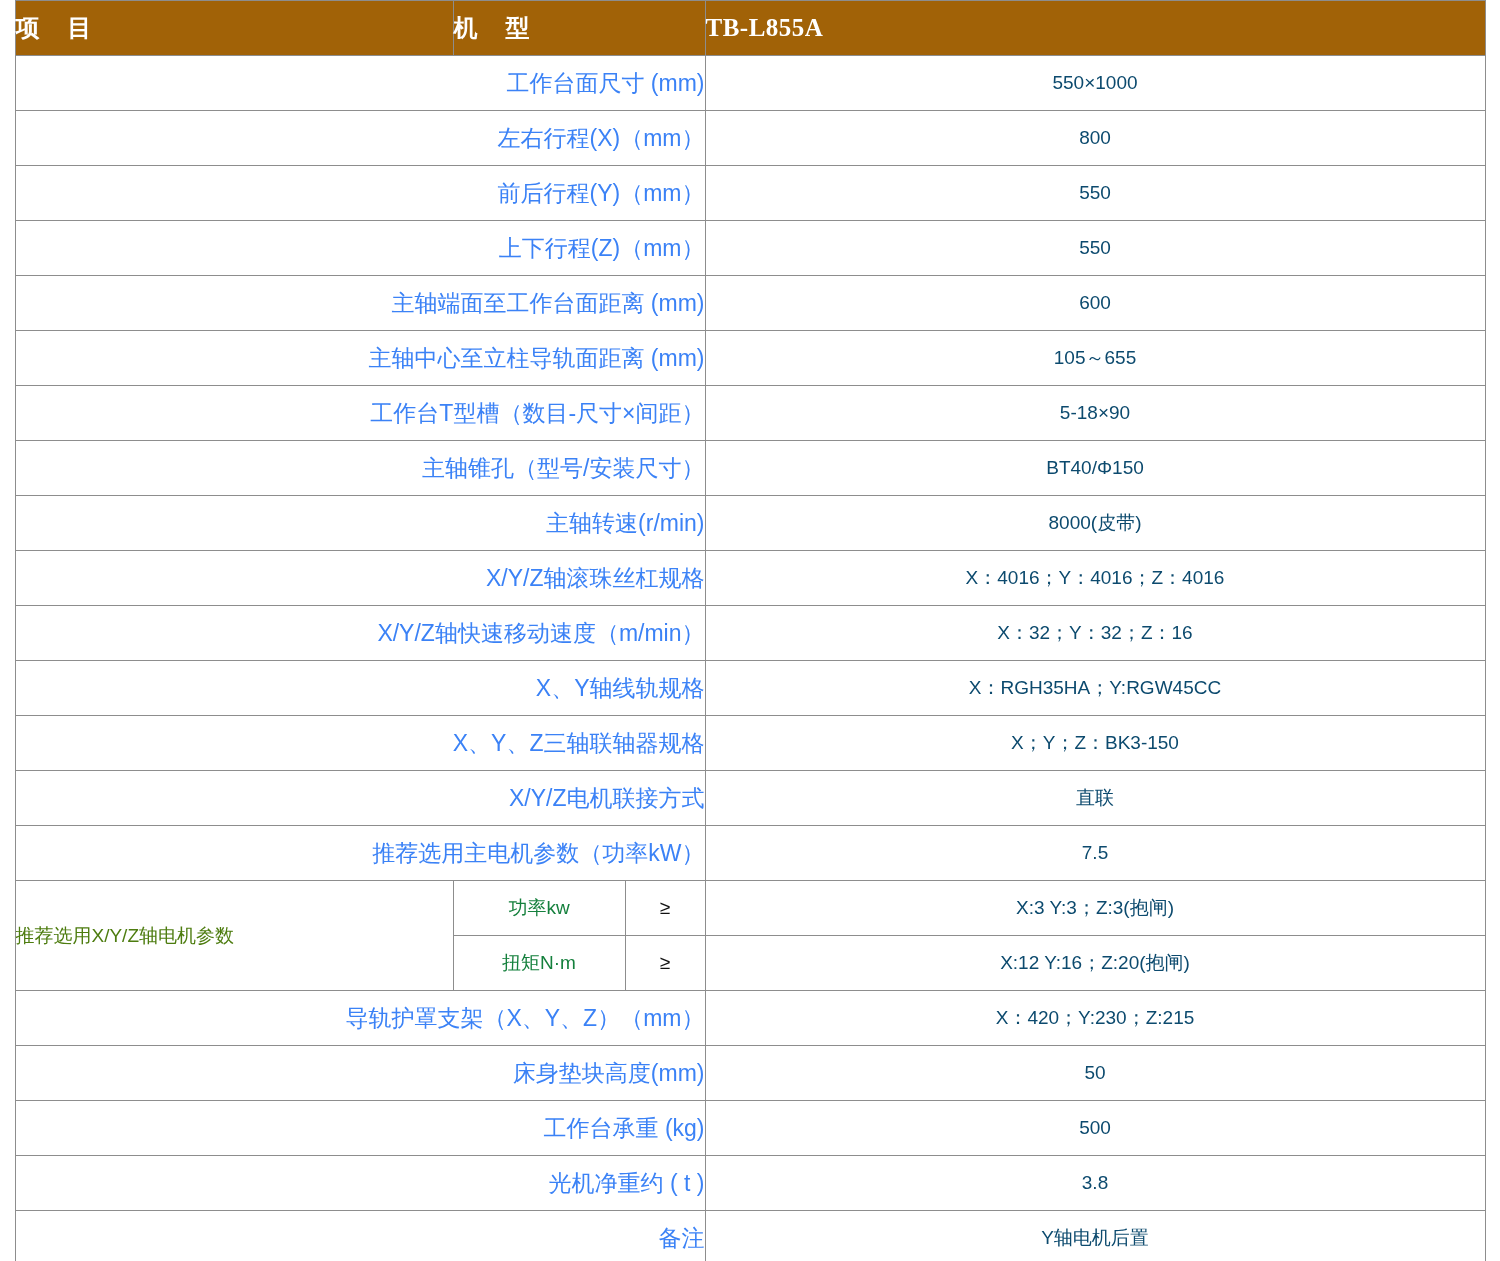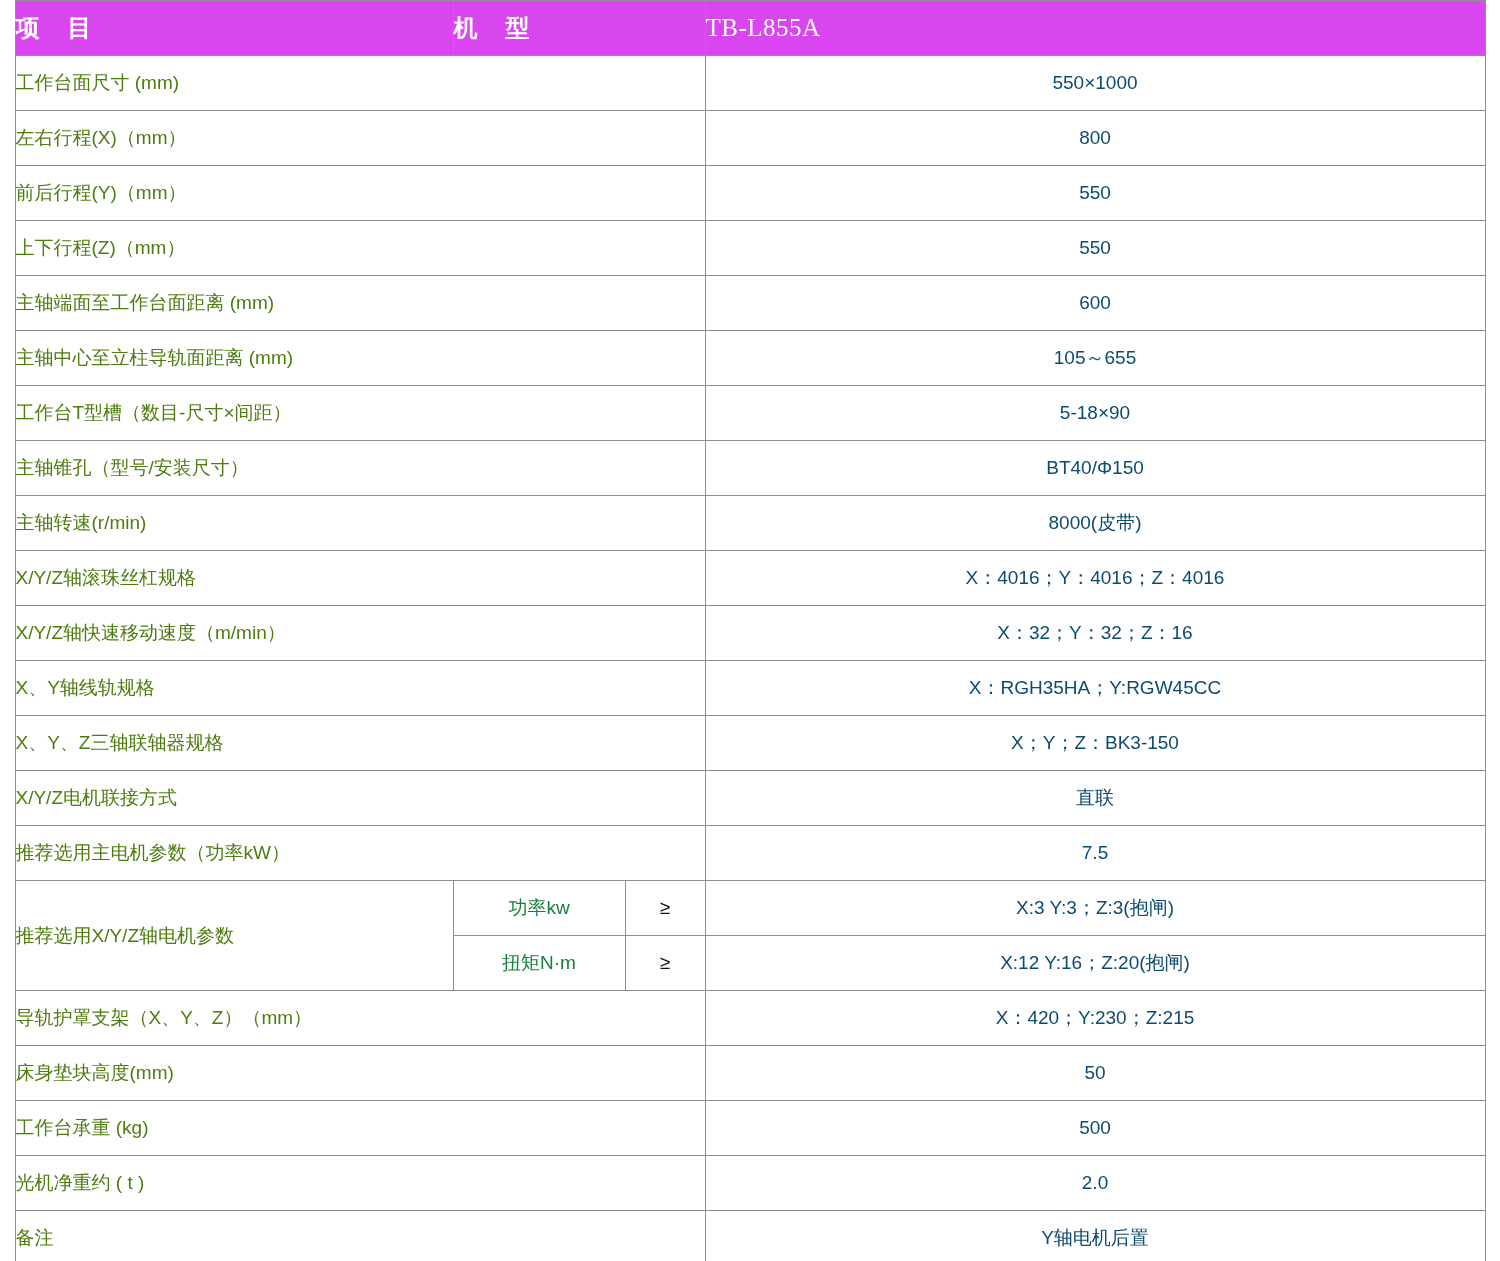--- a/index.html
+++ b/index.html
@@ -19,47 +19,47 @@
     margin: 0 auto;
     border-collapse: collapse;
     table-layout: fixed;
   }
   #spec-table td, #spec-table th {
     border: 1px solid #8d8d8d;
     padding: 0;
     vertical-align: middle;
   }
   .hdr {
-    background: #d946ef;
+    background: #a16207;
     color: #ffffff;
     font-weight: bold;
     height: 54px;
     font-size: 24px;
     letter-spacing: 2px;
     margin-top: 13px;
   }
   .hdr.left {
     text-align: left;
     padding-left: 28px;
   }
   .hdr.center {
     text-align: left;
   }
   .hdr-model {
     font-family: "Liberation Serif", "DejaVu Serif", serif;
     font-size: 25px;
     letter-spacing: 0.5px;
-    font-weight: normal;
+    font-weight: bold;
   }
   .item-cell {
-    text-align: left;
+    text-align: right;
     padding-left: 28px;
-    font-size: 19px;
+    font-size: 23px;
     height: 54px;
-    color: #4d7c0f;
+    color: #3b82f6;
   }
   .val-cell {
     text-align: center;
     font-size: 19px;
     height: 54px;
     color: #0c4a6e;
   }
   .sub-cell {
     text-align: center;
     font-size: 19px;
@@ -179,20 +179,20 @@
     <tr>
       <td class="item-cell" colspan="3">床身垫块高度(mm)</td>
       <td class="val-cell">50</td>
     </tr>
     <tr>
       <td class="item-cell" colspan="3">工作台承重 (kg)</td>
       <td class="val-cell">500</td>
     </tr>
     <tr>
       <td class="item-cell" colspan="3">光机净重约 ( t )</td>
-      <td class="val-cell">2.0</td>
+      <td class="val-cell">3.8</td>
     </tr>
     <tr>
       <td class="item-cell" colspan="3">备注</td>
       <td class="val-cell">Y轴电机后置</td>
     </tr>
   </tbody>
 </table>
 
 </body></html>

